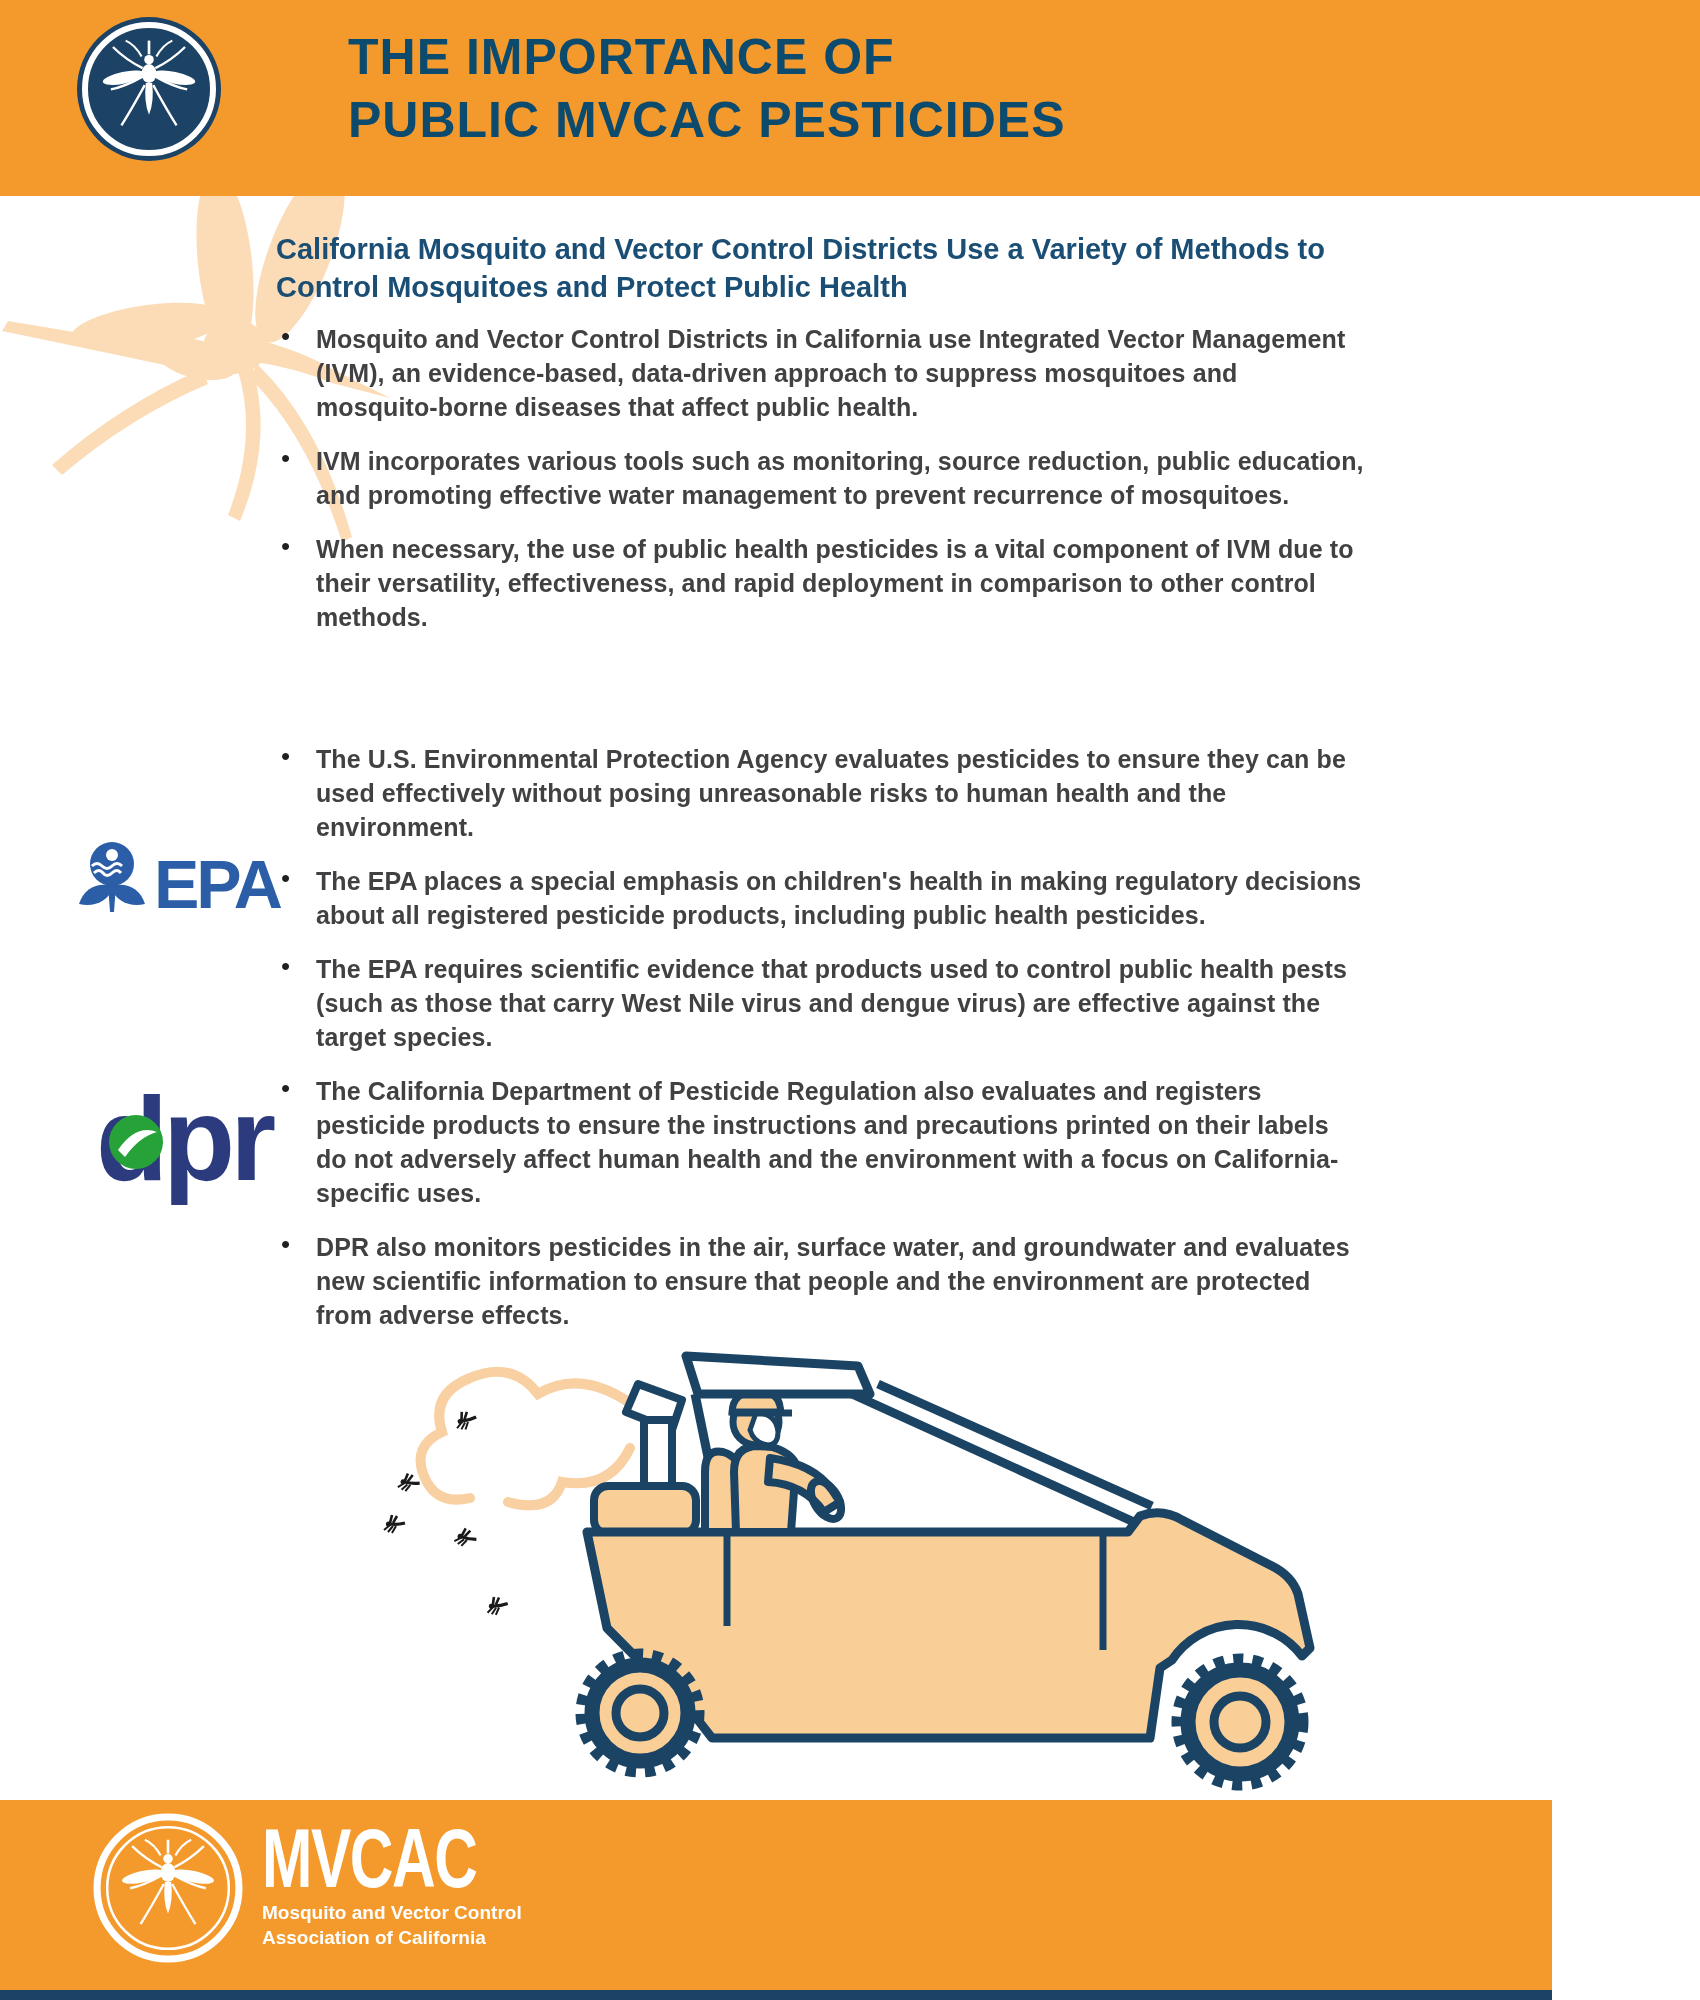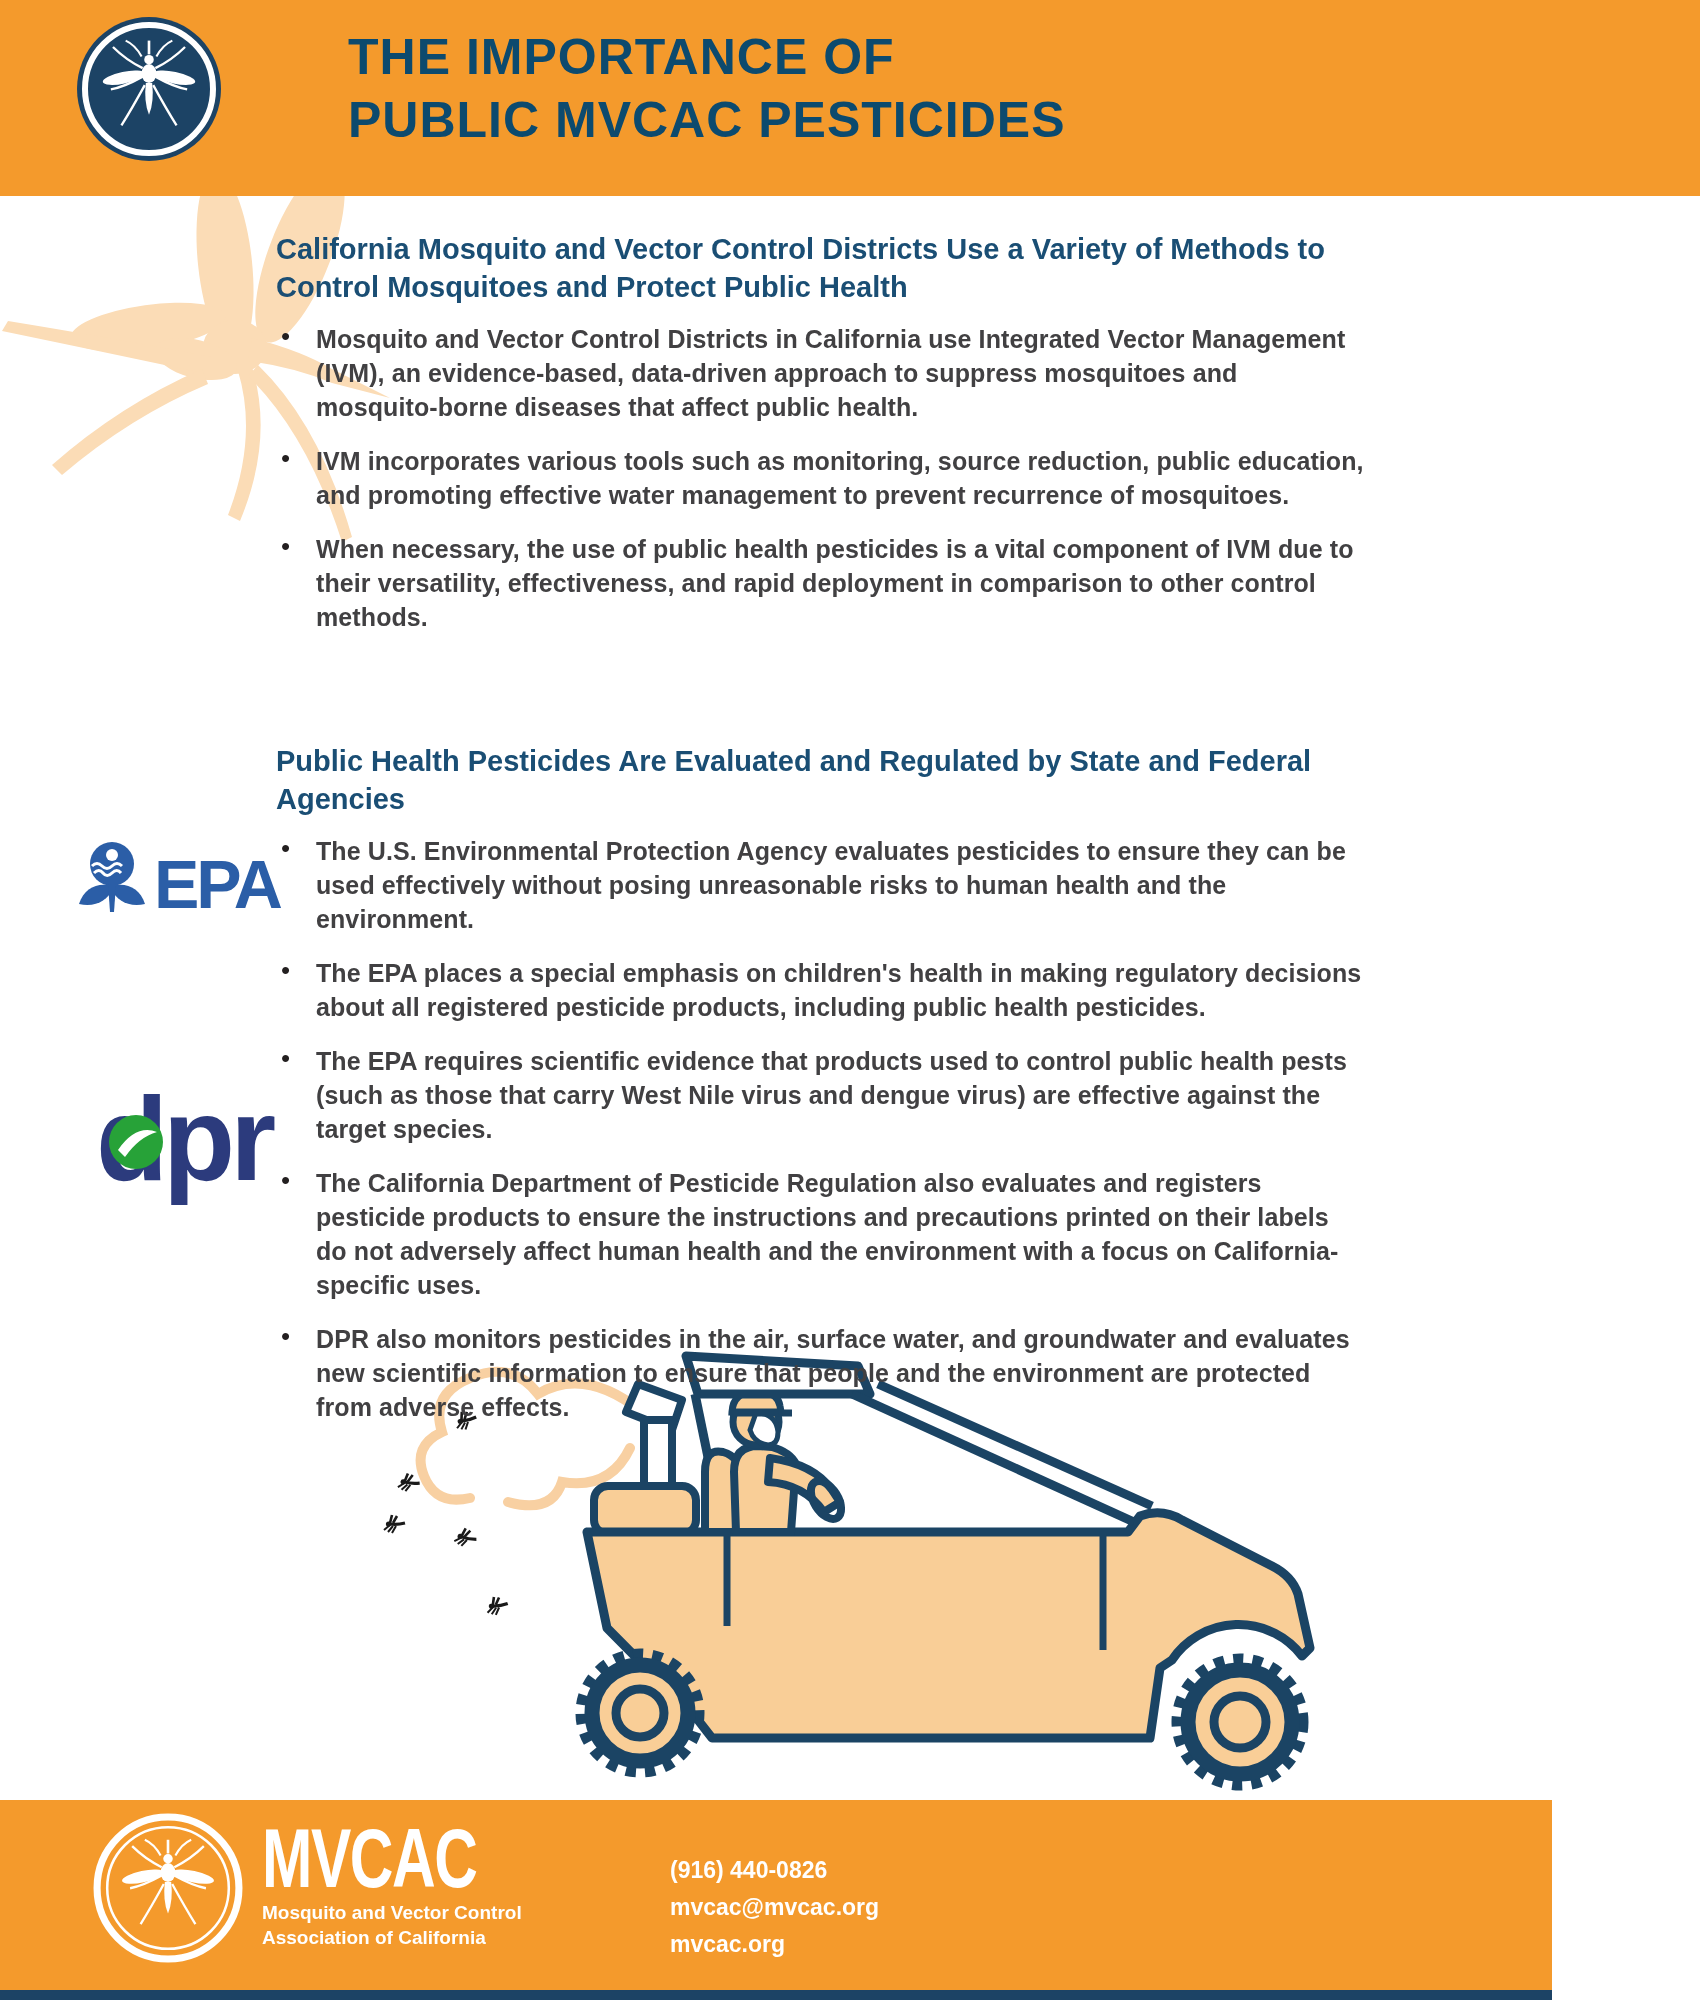--- a/index.html
+++ b/index.html
@@ -88,21 +88,20 @@
       <span class="dot">•</span>
       <p>IVM incorporates various tools such as monitoring, source reduction, public education, and promoting effective water management to prevent recurrence of mosquitoes.</p>
     </div>
     <div class="bullet">
       <span class="dot">•</span>
       <p>When necessary, the use of public health pesticides is a vital component of IVM due to their versatility, effectiveness, and rapid deployment in comparison to other control methods.</p>
     </div>
   </section>
 
   <section class="content-sec sec2">
-    <h2 class="sec-heading">Public Health Pesticides Are Evaluated and Regulated by State and Federal Agencies</h2>
     <div class="bullet">
       <span class="dot">•</span>
       <p>The U.S. Environmental Protection Agency evaluates pesticides to ensure they can be used effectively without posing unreasonable risks to human health and the environment.</p>
     </div>
     <div class="bullet">
       <span class="dot">•</span>
       <p>The EPA places a special emphasis on children's health in making regulatory decisions about all registered pesticide products, including public health pesticides.</p>
     </div>
     <div class="bullet">
       <span class="dot">•</span>
@@ -218,21 +217,16 @@
         <path d="M44,36 Q28,28 16,16 M56,36 Q72,28 84,16 M44,44 Q26,54 14,56 M56,44 Q74,54 86,56 M46,52 Q34,74 24,90 M54,52 Q66,74 76,90" stroke="#fff" stroke-width="2.2" fill="none"></path>
       </g>
     </svg>
     <div class="mvcac-lockup">
       <div class="mvcac-acronym">MVCAC</div>
       <div class="mvcac-name">
         <div>Mosquito and Vector Control</div>
         <div>Association of California</div>
       </div>
     </div>
-    <div class="contact-col col-phone">
-      <div>(916) 440-0826</div>
-      <div>mvcac@mvcac.org</div>
-      <div>mvcac.org</div>
-    </div>
     <div class="footer-strip"></div>
   </div>
 
 </div>
 
 </body></html>

